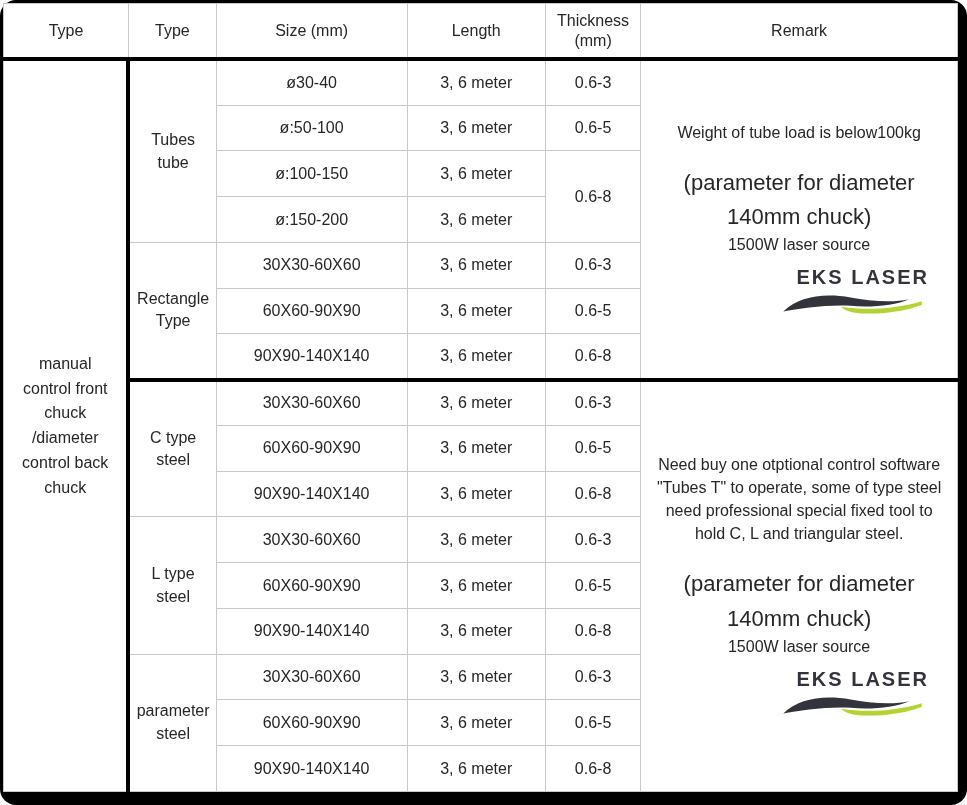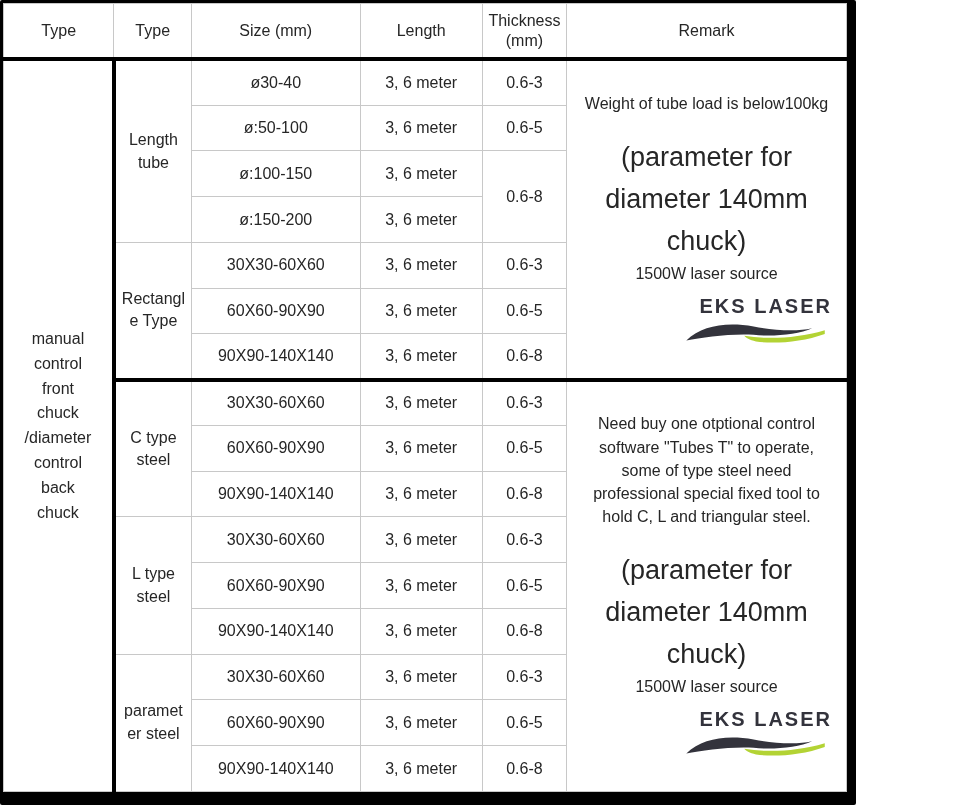--- a/index.html
+++ b/index.html
@@ -1,23 +1,23 @@
 <!DOCTYPE html>
 <html><head>
 <meta charset="utf-8">
 <style>
   * { margin: 0; padding: 0; box-sizing: border-box; }
   html, body { width: 967px; height: 805px; background: #ffffff; }
   body { font-family: "Liberation Sans", "DejaVu Sans", sans-serif; color: #262626; }
 
   .frame {
-    width: 856px; height: 805px;
+    width: 967px; height: 805px;
     background: #000000;
     padding: 3px 9px 13px 3px;
-    border-radius: 2px;
+    border-radius: 16px;
   }
   .sheet {
     width: 100%; height: 100%;
     background: #ffffff;
     overflow: hidden;
   }
   table.spec {
     width: 100%; height: 100%;
     border-collapse: collapse;
     table-layout: fixed;
@@ -46,27 +46,27 @@
   .tube-cell { line-height: 1.4; overflow-wrap: break-word; }
   .section-break { border-top: 4px solid #000000 !important; }
 
   .remark-cell { padding: 10px 12px !important; }
   .remark-stack {
     display: flex; flex-direction: column;
     align-items: center; justify-content: flex-end;
     gap: 0;
   }
   .remark-note { font-size: 16px; line-height: 1.45; }
-  .remark-param { font-size: 27px; line-height: 1.55; margin-top: 22px; }
+  .remark-param { font-size: 22px; line-height: 1.55; margin-top: 22px; }
   .remark-laser { font-size: 16px; line-height: 1.4; }
 
   .logo {
     align-self: flex-end;
     display: flex; flex-direction: column; align-items: flex-end;
-    margin-top: 10px; margin-right: 2px;
+    margin-top: 10px; margin-right: 16px;
   }
   .logo-text {
     font-weight: 800;
     font-size: 20px;
     letter-spacing: 2px;
     color: #33333c;
     line-height: 1.1;
   }
   .logo-swoosh { width: 152px; height: 29px; display: block; margin-top: 1px; }
 </style>
@@ -90,21 +90,21 @@
         <th>Type</th>
         <th>Type</th>
         <th>Size (mm)</th>
         <th>Length</th>
         <th>Thickness (mm)</th>
         <th>Remark</th>
       </tr>
 
       <tr class="data-row">
         <td class="machine-cell" rowspan="16">manual control front chuck /diameter control back chuck</td>
-        <td class="tube-cell" rowspan="4">Length tube</td>
+        <td class="tube-cell" rowspan="4">Tubes tube</td>
         <td>ø30-40</td>
         <td>3, 6 meter</td>
         <td>0.6-3</td>
         <td class="remark-cell" rowspan="7">
           <div class="remark-stack">
             <div class="remark-note">Weight of tube load is below100kg</div>
             <div class="remark-param">(parameter for diameter 140mm chuck)</div>
             <div class="remark-laser">1500W laser source</div>
             <div class="logo">
               <span class="logo-text">EKS LASER</span>

